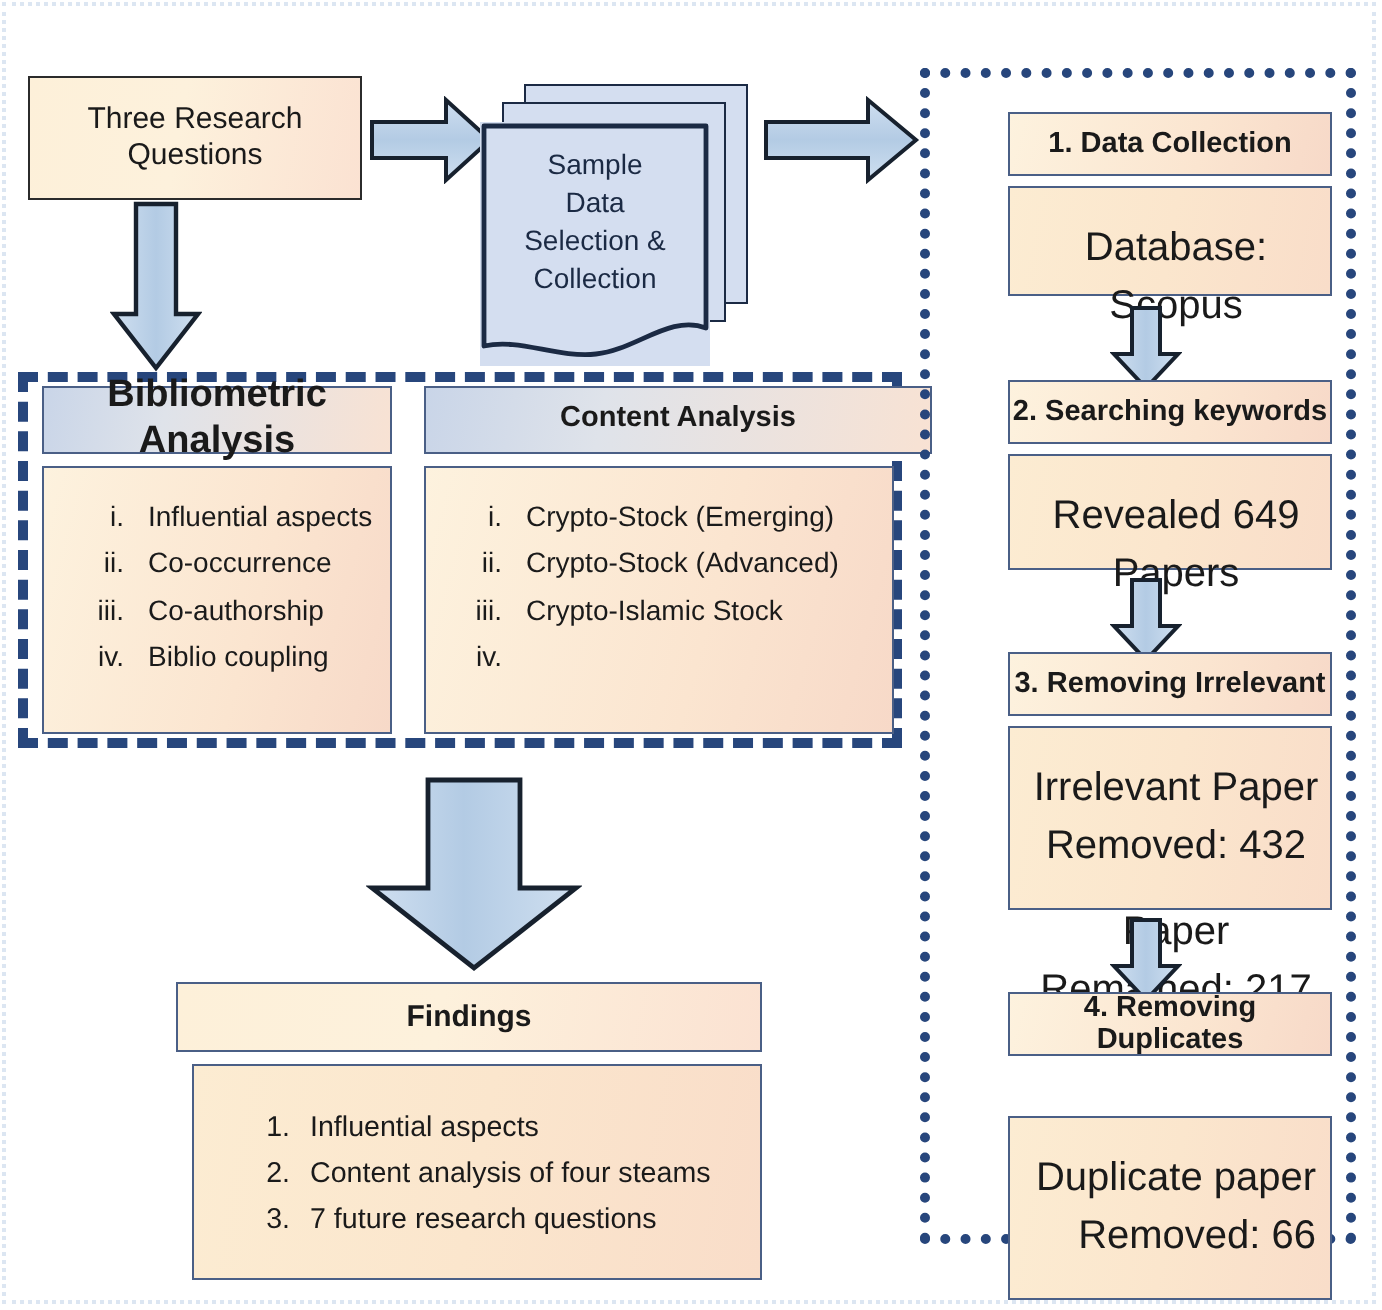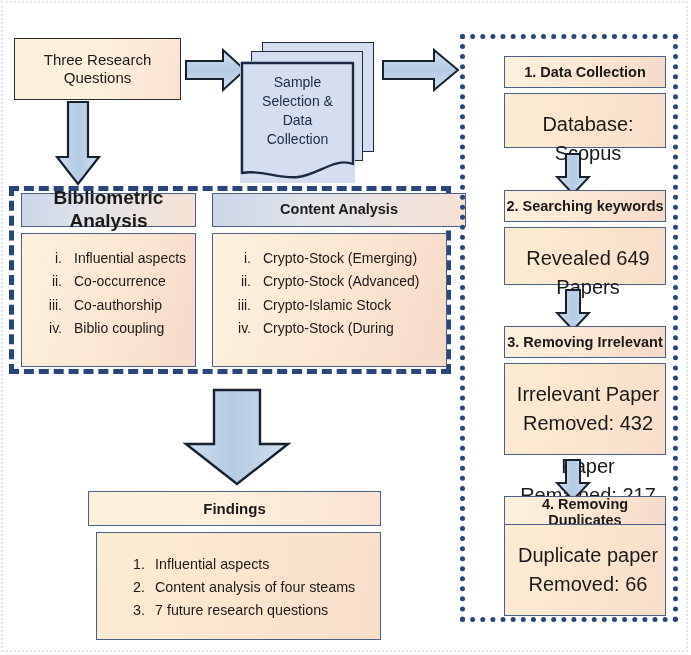--- a/index.html
+++ b/index.html
@@ -97,21 +97,21 @@
   #pl-t1{top:56px;}
   #pl-b1{top:93px;height:55px;}
   #pl-a1{left:555px;top:152px;}
   #pl-t2{top:190px;}
   #pl-b2{top:227px;height:58px;}
   #pl-a2{left:555px;top:288px;}
   #pl-t3{top:326px;}
   #pl-b3{top:363px;height:92px;}
   #pl-a3{left:555px;top:458px;}
   #pl-t4{top:496px;}
-  #pl-b4{top:524px;height:92px;}
+  #pl-b4{top:558px;height:92px;text-align:right;}
 </style>
 </head>
 <body>
 
 <div class="outer-frame"></div>
 
 <div class="box peach" id="three-research-questions">
   <div>
     <div>Three Research</div>
     <div>Questions</div>
@@ -133,22 +133,22 @@
 
 <div id="doc-stack">
   <div class="doc-sheet doc-back2"></div>
   <div class="doc-sheet doc-back1"></div>
   <div id="doc-front">
     <svg width="115" height="122" viewBox="0 0 115 122" preserveAspectRatio="none">
       <path d="M2,2 L113,2 L113,103 C95,96 78,114 58,116 C38,118 20,108 2,112 Z" fill="#d4def0" stroke="#1b2a44" stroke-width="2.4" stroke-linejoin="round"></path>
     </svg>
     <div id="doc-label">
       <div>Sample</div>
+      <div>Data</div>
       <div>Selection &amp;</div>
-      <div>Data</div>
       <div>Collection</div>
     </div>
   </div>
 </div>
 
 <div class="arrow" id="arrow-right-2">
   <svg width="78" height="44" viewBox="0 0 78 44">
     <defs>
       <linearGradient id="agr2" x1="0" y1="0" x2="0" y2="1">
         <stop offset="0%" stop-color="#cfdff0"></stop>
@@ -211,21 +211,20 @@
     <li>
       <span class="num">ii.</span>
       <span class="txt">Crypto-Stock (Advanced)</span>
     </li>
     <li>
       <span class="num">iii.</span>
       <span class="txt">Crypto-Islamic Stock</span>
     </li>
     <li>
       <span class="num">iv.</span>
-      <span class="txt">Crypto-Stock (During</span>
     </li>
   </ul>
 </div>
 
 <div class="arrow" id="arrow-down-findings">
   <svg width="108" height="98" viewBox="0 0 108 98">
     <defs>
       <linearGradient id="agd2" x1="0" y1="0" x2="1" y2="0">
         <stop offset="0%" stop-color="#cfdff0"></stop>
           <stop offset="45%" stop-color="#b3cbe4"></stop>

